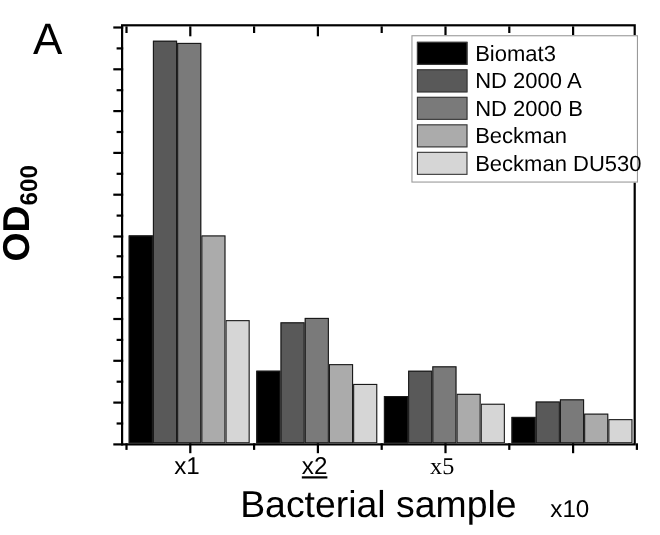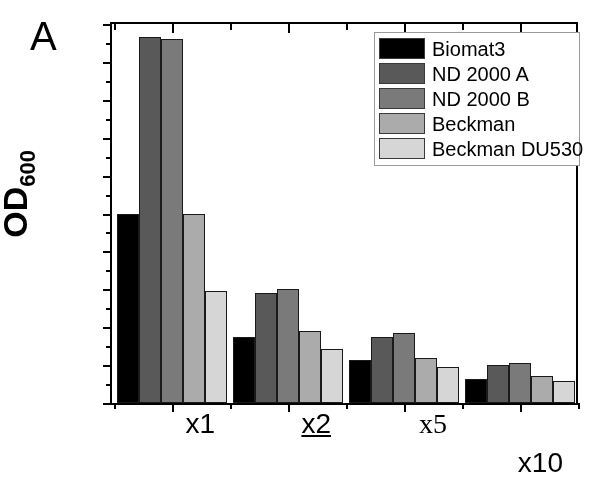--- a/index.html
+++ b/index.html
@@ -102,22 +102,22 @@
     position: absolute;
     top: 0px;
     height: 9px;
     width: 0;
     border-left: 2px solid #000;
   }
   .x-tick-label {
     position: absolute;
     top: 410px;
     width: 90px;
-    text-align: right;
-    font-size: 28px;
+    text-align: center;
+    font-size: 22px;
     line-height: 28px;
     white-space: nowrap;
   }
 
   #x-axis-title {
     position: absolute;
     left: 110px;
     width: 468px;
     top: 441px;
     text-align: center;
@@ -254,18 +254,19 @@
           <span class="legend-swatch" style="background: rgb(171, 171, 171);"></span>
           <span class="legend-text">Beckman</span>
         </div>
         <div class="legend-row">
           <span class="legend-swatch" style="background: rgb(214, 214, 214);"></span>
           <span class="legend-text">Beckman DU530</span>
         </div>
       </div>
   </div>
 
+  <div id="x-axis-title">Bacterial sample</div>
 
 <div class="x-tick-label" style="left: 125px;">x1</div>
     <div class="x-tick-label" style="left: 241px; text-decoration: underline;">x2</div>
     <div class="x-tick-label" style="left: 357px; font-family: Liberation Serif, serif;">x5</div>
     <div class="x-tick-label" style="left: 473px; margin-top: 39px;">x10</div>
   </div>
 
 </body></html>

